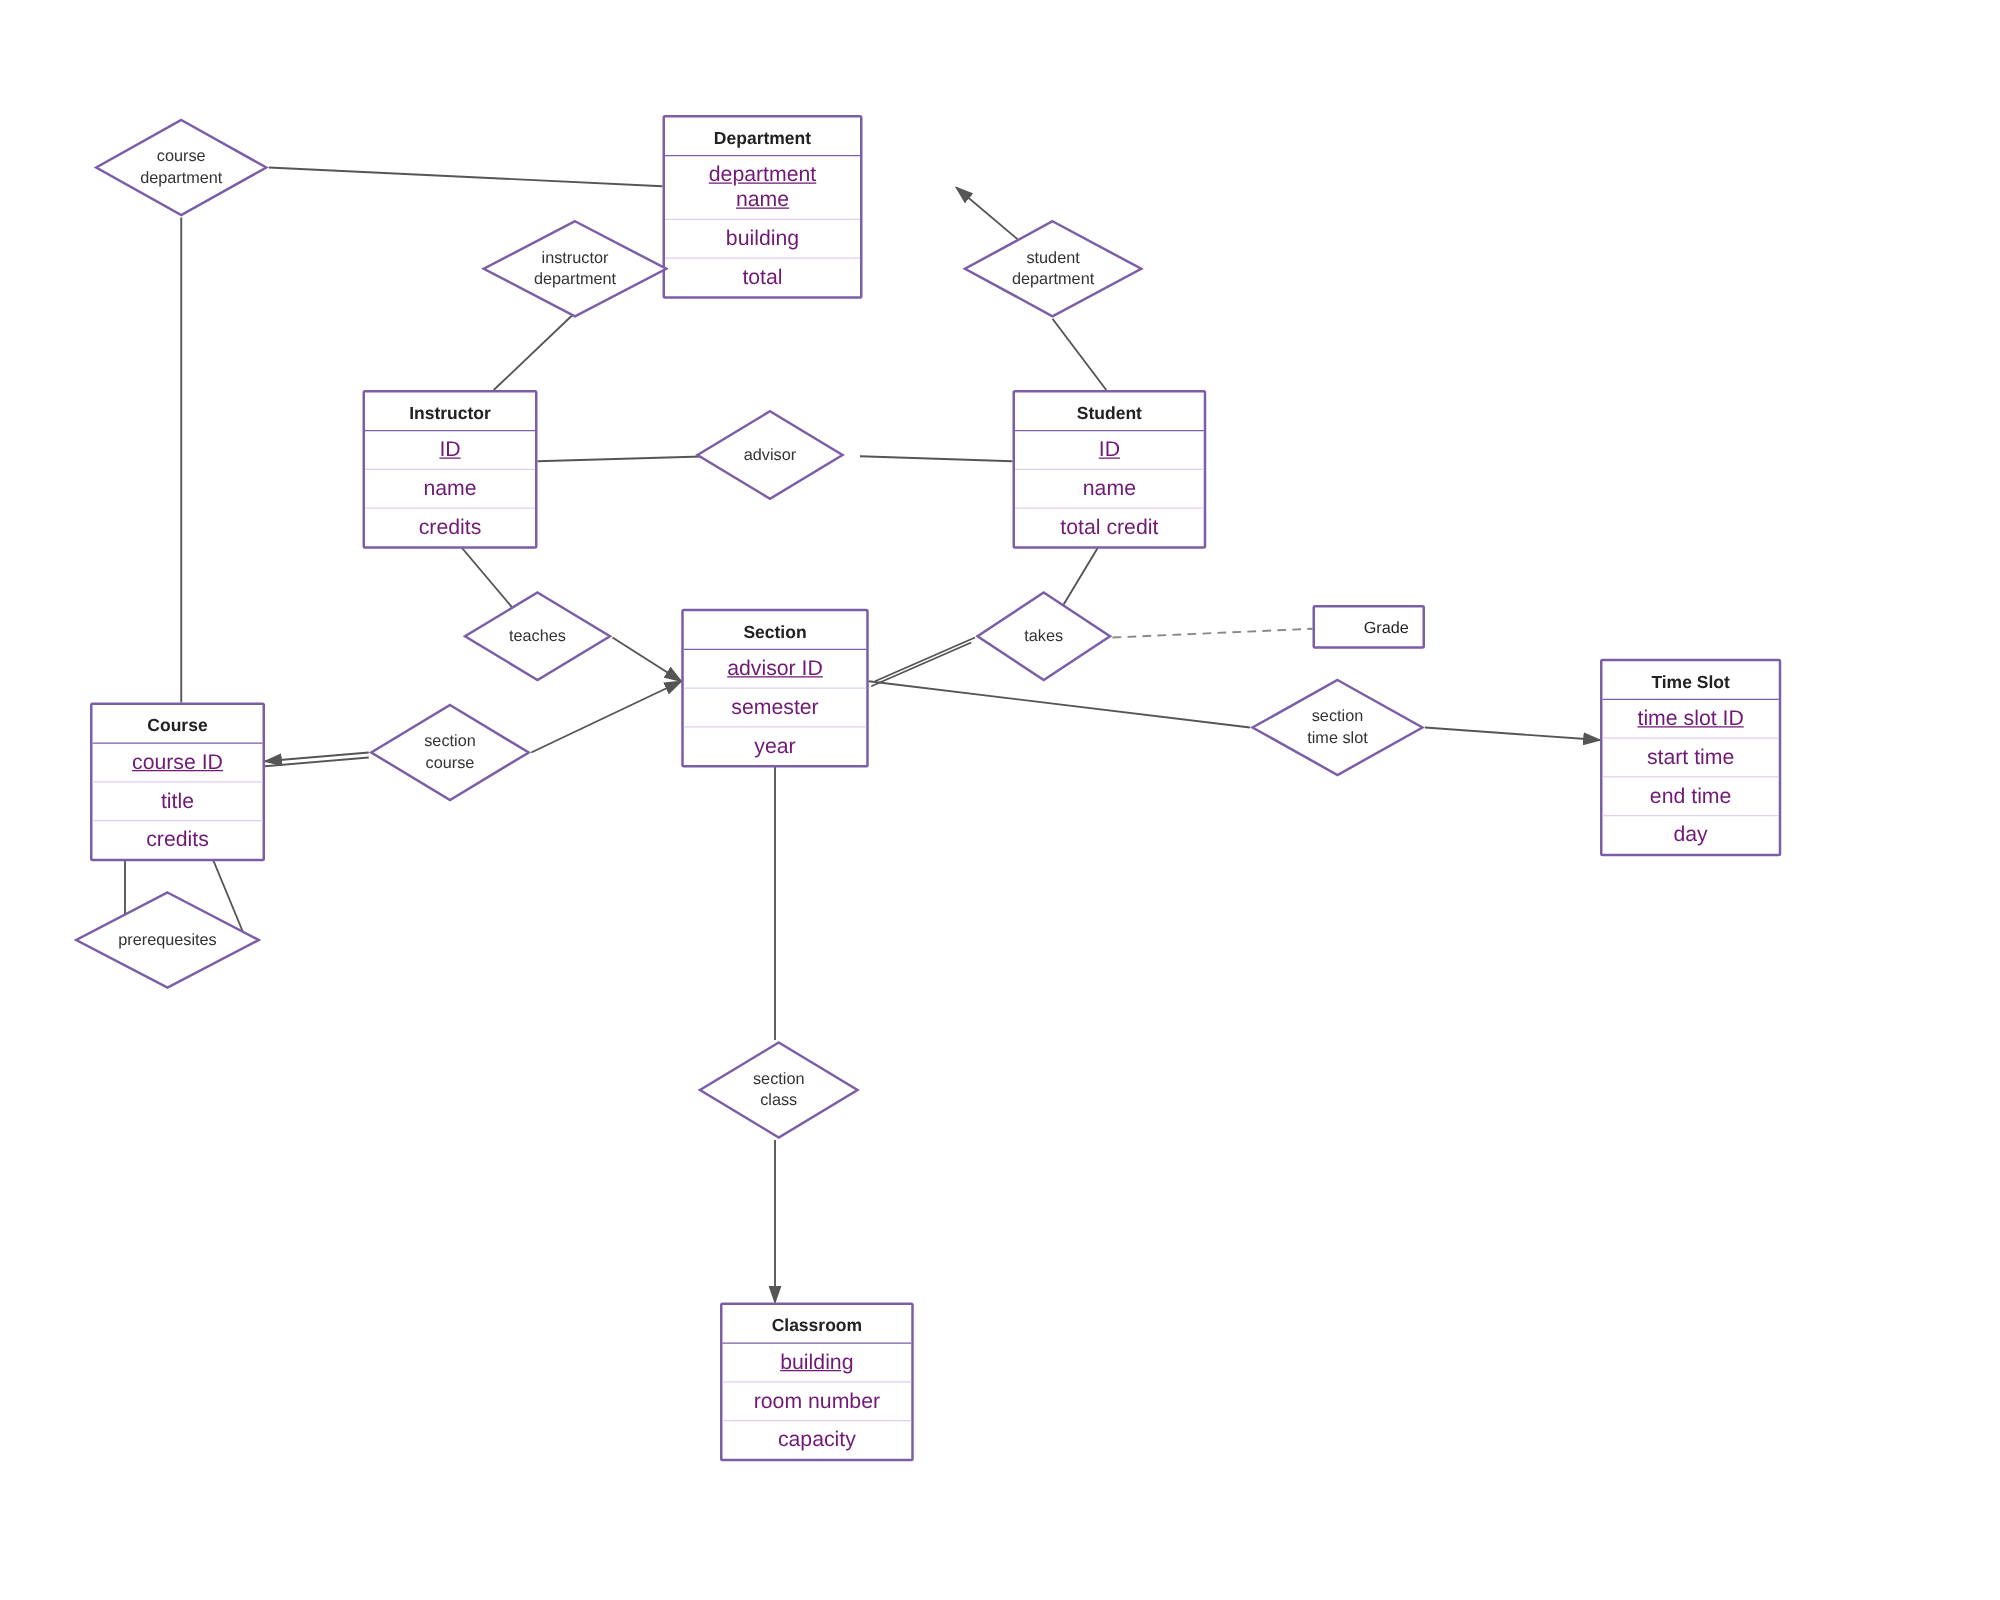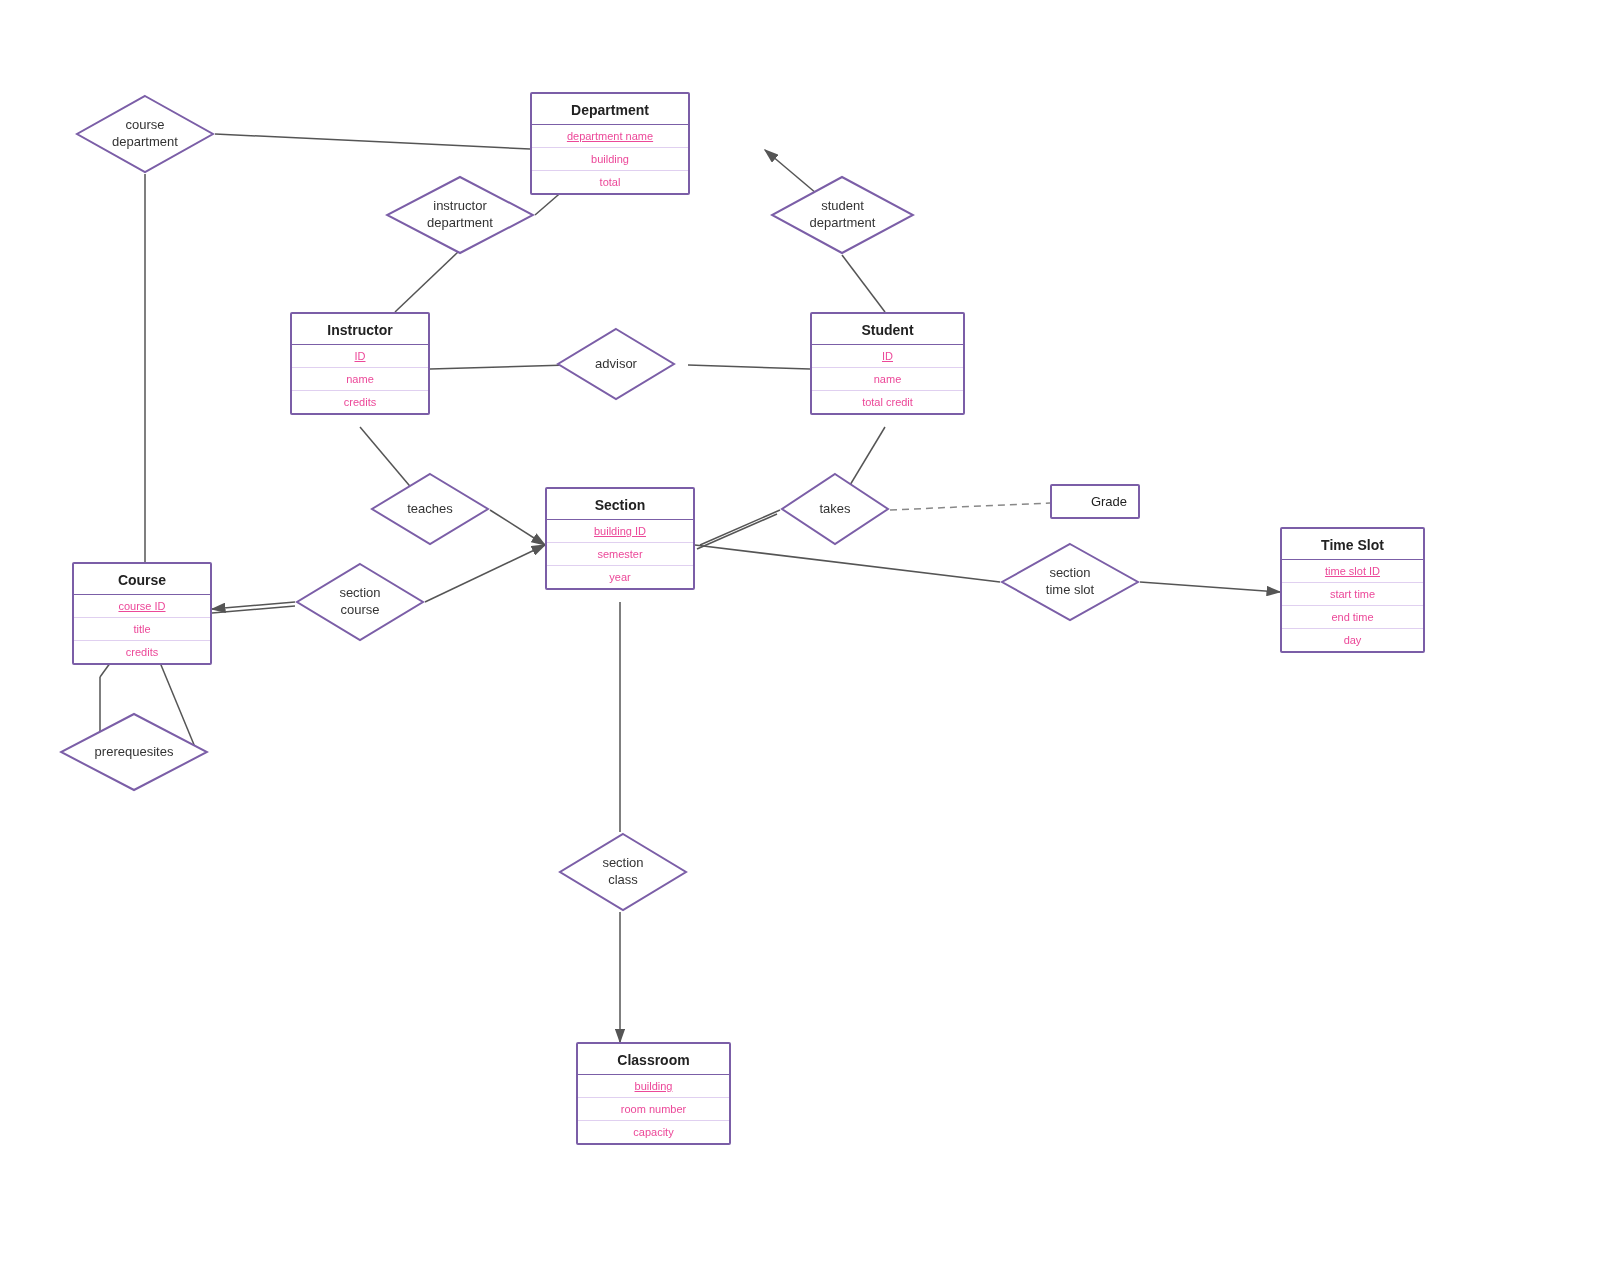--- a/index.html
+++ b/index.html
@@ -35,22 +35,22 @@
     }
     .entity-box .entity-title {
       font-size: 14px;
       font-weight: 600;
       color: #222;
       padding: 8px 14px 6px;
       border-bottom: 1px solid #7b5ea7;
     }
     .entity-box .attr {
       padding: 5px 14px;
-      color: #ec4899;
-      font-size: 11px;
+      color: #701a75;
+      font-size: 17px;
       border-bottom: 1px solid #e0d0f0;
     }
     .entity-box .attr:last-child {
       border-bottom: none;
     }
     .attr.underline {
       text-decoration: underline;
     }
     .diamond {
       position: absolute;
@@ -148,21 +148,21 @@
 
   <div class="entity-box" style="left:810px; top:280px; width:155px;">
     <div class="entity-title">Student</div>
     <div class="attr underline">ID</div>
     <div class="attr">name</div>
     <div class="attr">total credit</div>
   </div>
 
   <div class="entity-box" style="left:545px; top:455px; width:150px;">
     <div class="entity-title">Section</div>
-    <div class="attr underline">building ID</div>
+    <div class="attr underline">advisor ID</div>
     <div class="attr">semester</div>
     <div class="attr">year</div>
   </div>
 
   <div class="entity-box" style="left:72px; top:530px; width:140px;">
     <div class="entity-title">Course</div>
     <div class="attr underline">course ID</div>
     <div class="attr">title</div>
     <div class="attr">credits</div>
   </div>

